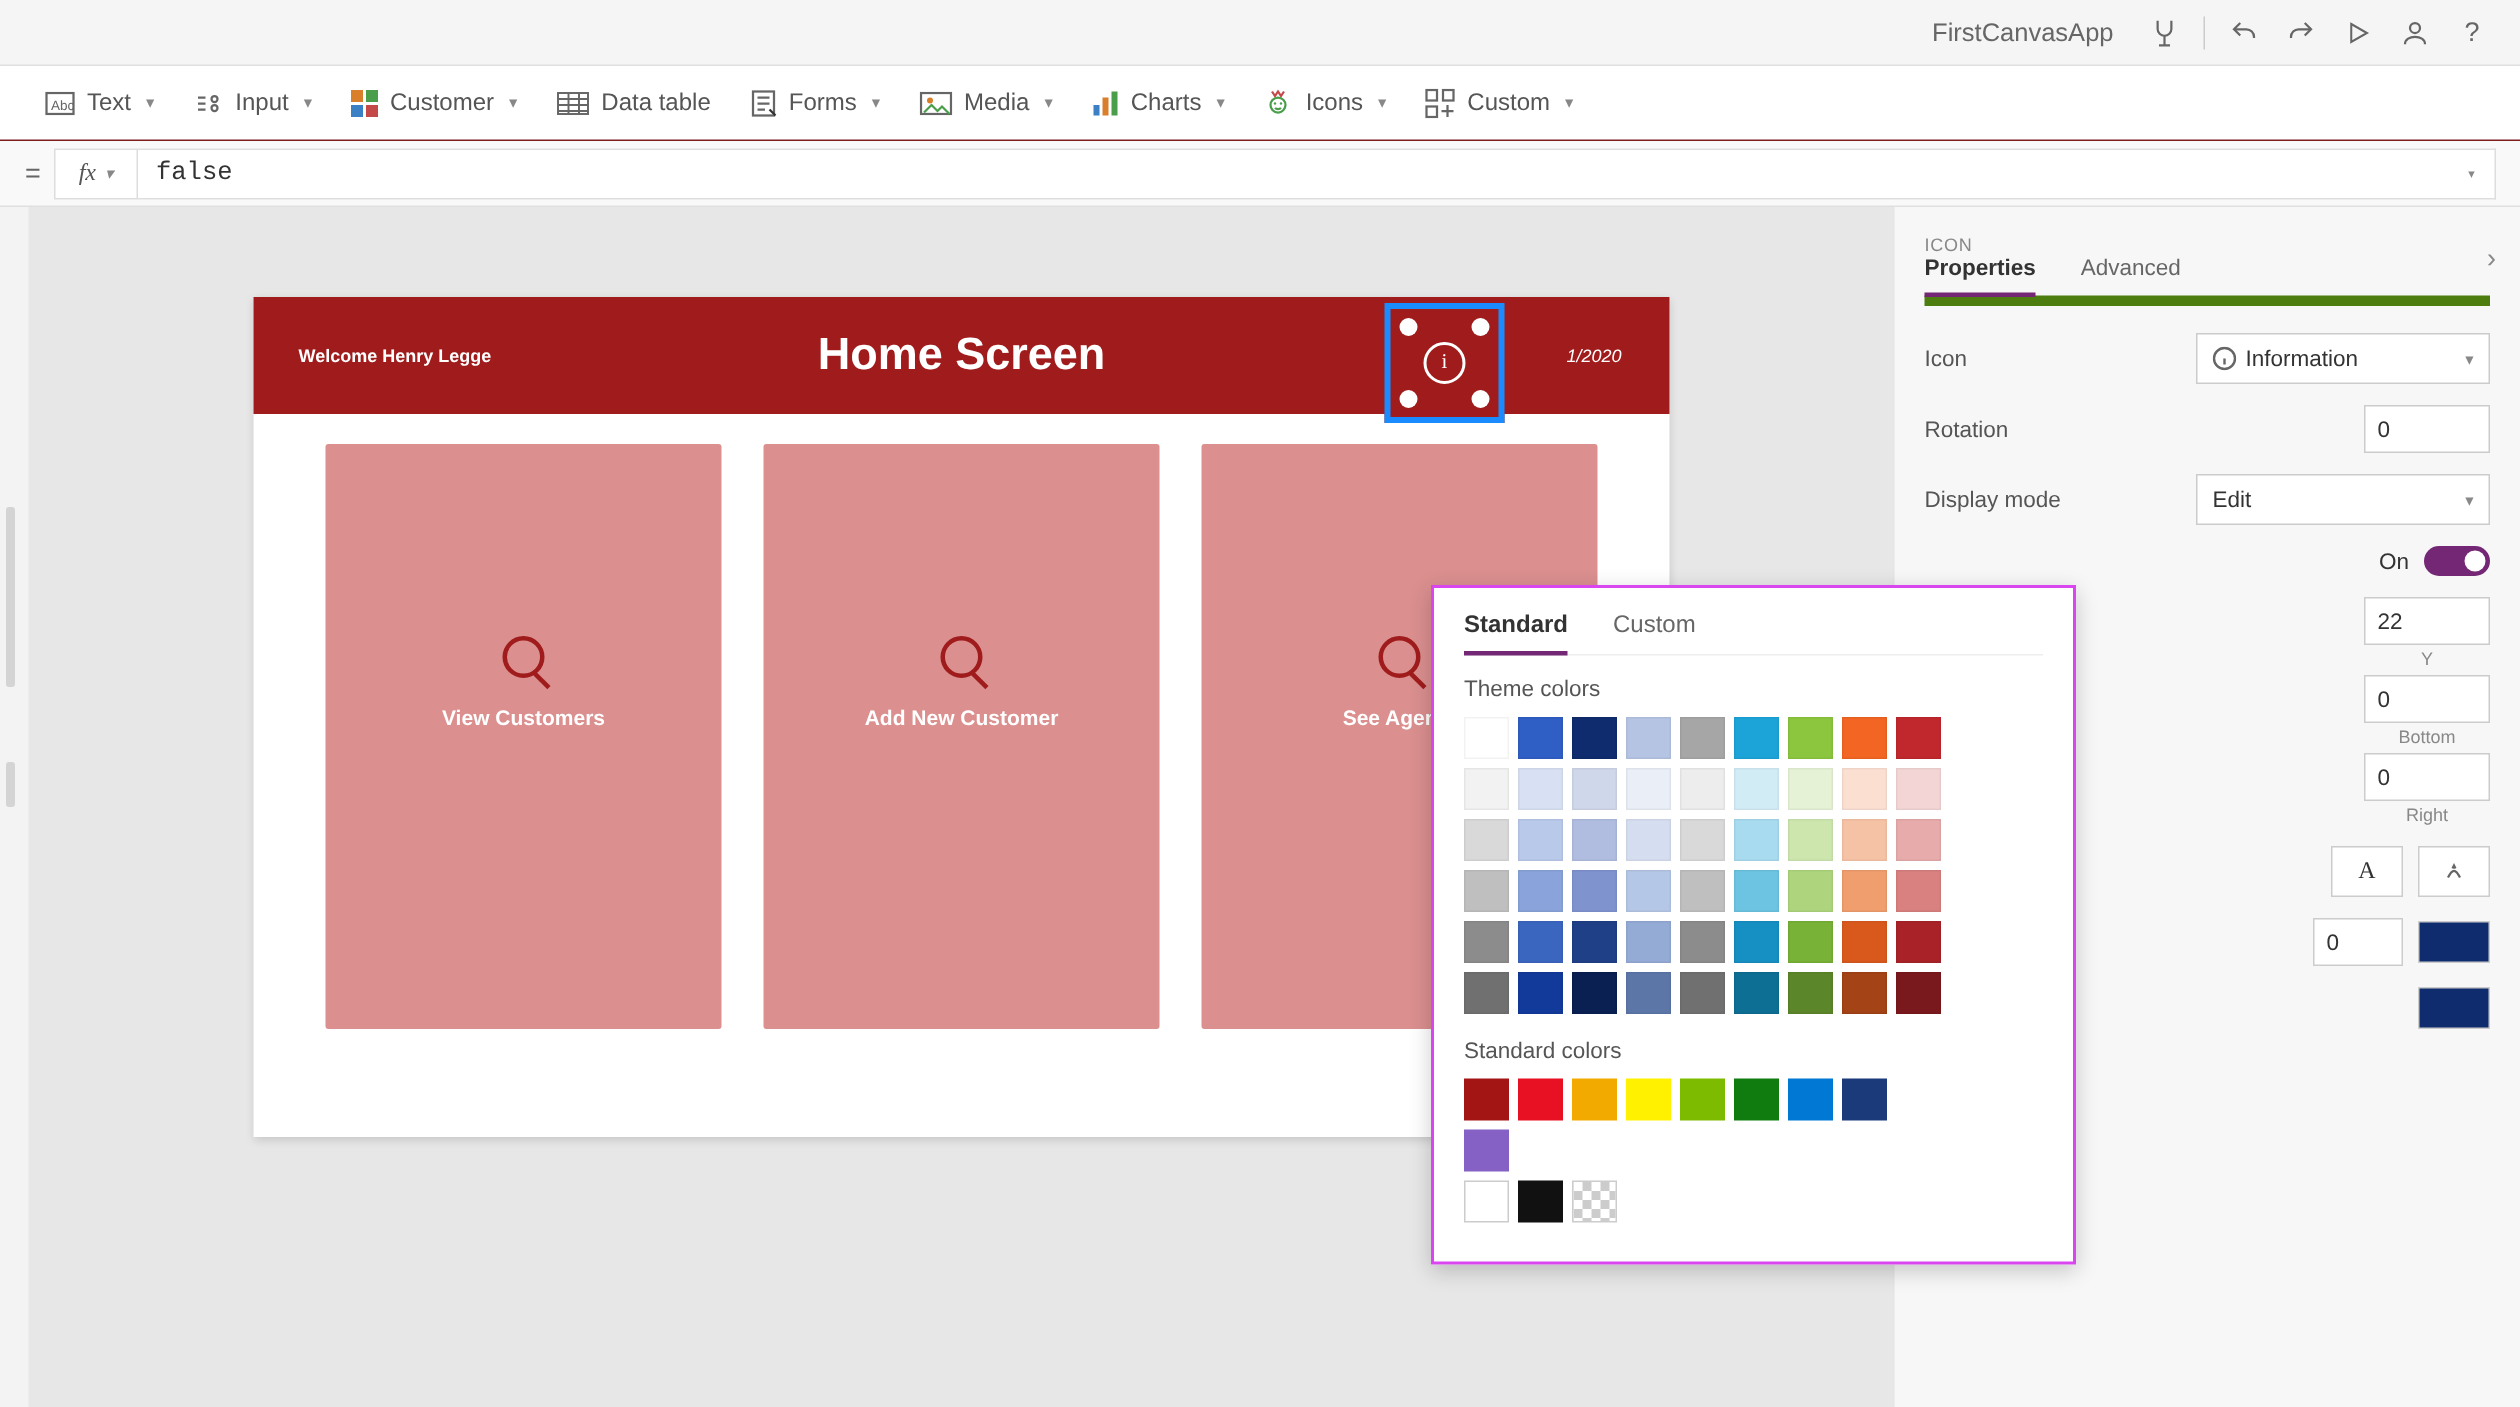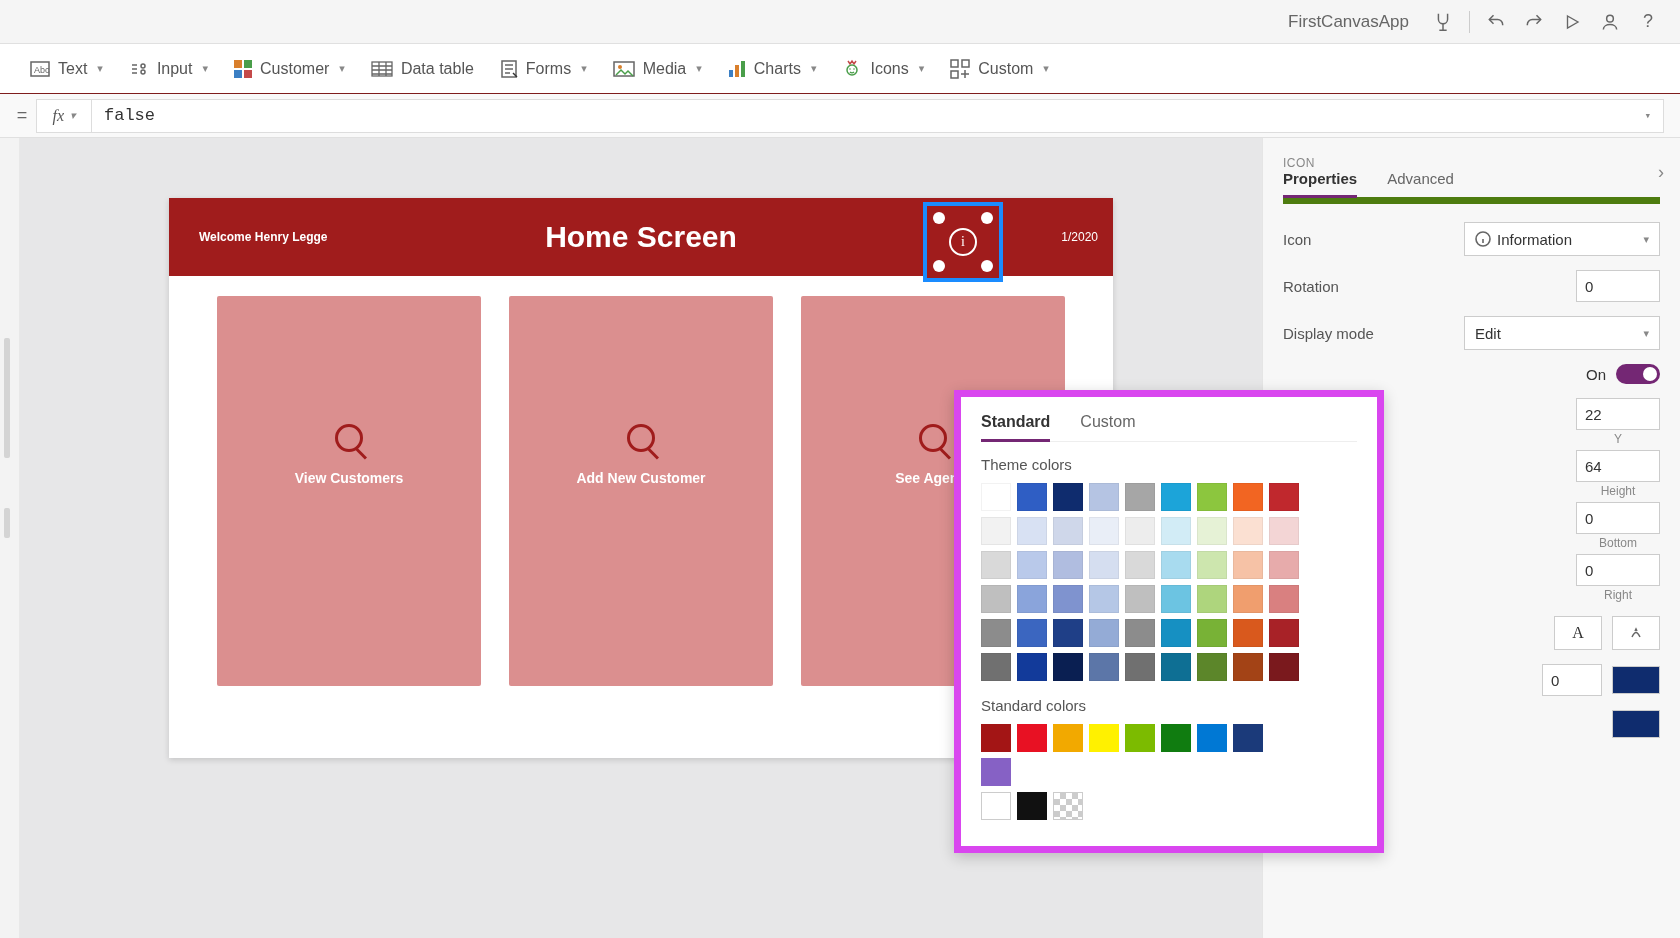--- a/index.html
+++ b/index.html
@@ -27,21 +27,21 @@
 .main { display: flex; height: 800px; position: relative; }
 .left-rail { width: 20px; background: #f3f3f3; border-right: 1px solid #e8e8e8; position: relative; }
 .left-rail .handle { position: absolute; top: 200px; left: 4px; width: 6px; height: 120px; background: #d4d4d4; border-radius: 2px; }
 .left-rail .handle2 { position: absolute; top: 370px; left: 4px; width: 6px; height: 30px; background: #d4d4d4; border-radius: 2px; }
 
 .canvas-area { flex: 1; background: #e7e7e8; display: flex; align-items: flex-start; justify-content: center; padding-top: 60px; position: relative; }
 .canvas { width: 944px; height: 560px; background: #fff; box-shadow: 0 2px 6px rgba(0,0,0,0.15); }
 .app-header { height: 78px; background: #a01c1c; display: flex; align-items: center; position: relative; color: #fff; padding: 0 30px; }
 .welcome { font-size: 12px; font-weight: 600; }
 .home-title { position: absolute; left: 50%; transform: translateX(-50%); font-size: 30px; font-weight: 700; }
-.app-date { position: absolute; right: 15px; font-size: 12px; }
+.app-date { position: absolute; right: 32px; font-size: 12px; font-style: italic; }
 .info-icon-selected { position: absolute; right: 110px; top: 4px; width: 80px; height: 80px; border: 4px solid #1a8cff; background: #a01c1c; display: flex; align-items: center; justify-content: center; cursor: move; }
 .info-icon-selected .info { position: relative; width: 56px; height: 56px; }
 .info-icon-selected .info .c { position:absolute; width:28px; height:28px; border:2px solid #fff; border-radius:50%; left:14px; top:14px; display:flex; align-items:center; justify-content:center; font-size:14px; color:#fff; font-family:serif;}
 .info-icon-selected .dot{ position:absolute; width:12px;height:12px;background:#fff;border-radius:50%; }
 .d-tl{top:-2px;left:-2px}.d-tr{top:-2px;right:-2px}.d-bl{bottom:-2px;left:-2px}.d-br{bottom:-2px;right:-2px}
 
 .cards { display: flex; gap: 28px; padding: 20px 48px; }
 .card { flex: 1; height: 390px; background: #db8f8f; border-radius: 2px; display: flex; flex-direction: column; align-items: center; justify-content: flex-start; padding-top: 128px; color: #fff; }
 .card .mag { width: 28px; height: 28px; border: 3px solid #a01c1c; border-radius: 50%; position: relative; margin-bottom: 18px; }
 .card .mag::after { content: ""; position: absolute; width: 14px; height: 3px; background: #a01c1c; transform: rotate(45deg); bottom: -6px; right: -8px; }
@@ -61,21 +61,21 @@
 .prop-row .plabel { color: #555; }
 .select-box { width: 196px; height: 34px; border: 1px solid #ccc; background: #fff; display: flex; align-items: center; padding: 0 10px; justify-content: space-between; cursor: pointer; }
 .num-box { width: 84px; height: 32px; border: 1px solid #ccc; background: #fff; padding: 0 8px; display: flex; align-items: center; }
 .toggle { width: 44px; height: 20px; background: #742774; border-radius: 12px; position: relative; cursor: pointer; }
 .toggle::after { content: ""; width: 14px; height: 14px; background: #fff; border-radius: 50%; position: absolute; right: 3px; top: 3px; }
 .stack-label { font-size: 12px; color: #888; text-align: center; width: 84px; }
 .swatch-box { width: 48px; height: 28px; border: 1px solid #ccc; cursor:pointer; }
 .icon-btn { width: 48px; height: 34px; border: 1px solid #ccc; background:#fff; display:flex;align-items:center;justify-content:center; cursor:pointer;}
 
 
-.color-popup { position: absolute; left: 954px; top: 390px; width: 430px; background: #fff; border: 7px solid #d946ef; padding: 16px 20px 20px 20px; z-index: 50; box-shadow: 0 4px 14px rgba(0,0,0,0.2); }
+.color-popup { position: absolute; left: 954px; top: 390px; width: 430px; background: #fff; border: 2px solid #d946ef; padding: 16px 20px 20px 20px; z-index: 50; box-shadow: 0 4px 14px rgba(0,0,0,0.2); }
 .cp-tabs { display: flex; gap: 30px; border-bottom: 1px solid #eee; margin-bottom: 14px; }
 .cp-tab { padding-bottom: 8px; cursor: pointer; font-size: 16px; color: #666; }
 .cp-tab.active { font-weight: 600; color: #333; border-bottom: 3px solid #742774; margin-bottom: -1px; }
 .cp-section-label { font-size: 15px; color: #555; margin-bottom: 10px; }
 .swatch-grid { display: grid; grid-template-columns: repeat(9, 30px); gap: 6px; margin-bottom: 16px; }
 .swatch-grid .sw { width: 30px; height: 28px; cursor: pointer; border: 1px solid rgba(0,0,0,0.05); }
 .std-row { display: grid; grid-template-columns: repeat(8, 30px); gap: 6px; margin-bottom: 6px; }
 .sw { width: 30px; height: 28px; cursor: pointer; }
 .checker { background: repeating-conic-gradient(#ccc 0 25%, #fff 0 50%) 0 0/12px 12px; }
 </style>
@@ -309,26 +309,20 @@
     </div>
     <div class="prop-row" style="justify-content:flex-end; gap:10px">
       <span>On</span>
       <div class="toggle"></div>
     </div>
     <div class="prop-row" style="justify-content:flex-end;flex-direction:column;align-items:flex-end;gap:2px;margin-bottom:4px">
       <div class="num-box">
           <span>22</span>
         </div>
       <div class="stack-label">Y</div>
-    </div>
-    <div class="prop-row" style="justify-content:flex-end;flex-direction:column;align-items:flex-end;gap:2px;margin-bottom:4px">
-      <div class="num-box">
-          <span>64</span>
-        </div>
-      <div class="stack-label">Height</div>
     </div>
     <div class="prop-row" style="justify-content:flex-end;flex-direction:column;align-items:flex-end;gap:2px;margin-bottom:4px">
       <div class="num-box">
           <span>0</span>
         </div>
       <div class="stack-label">Bottom</div>
     </div>
     <div class="prop-row" style="justify-content:flex-end;flex-direction:column;align-items:flex-end;gap:2px">
       <div class="num-box">
           <span>0</span>

